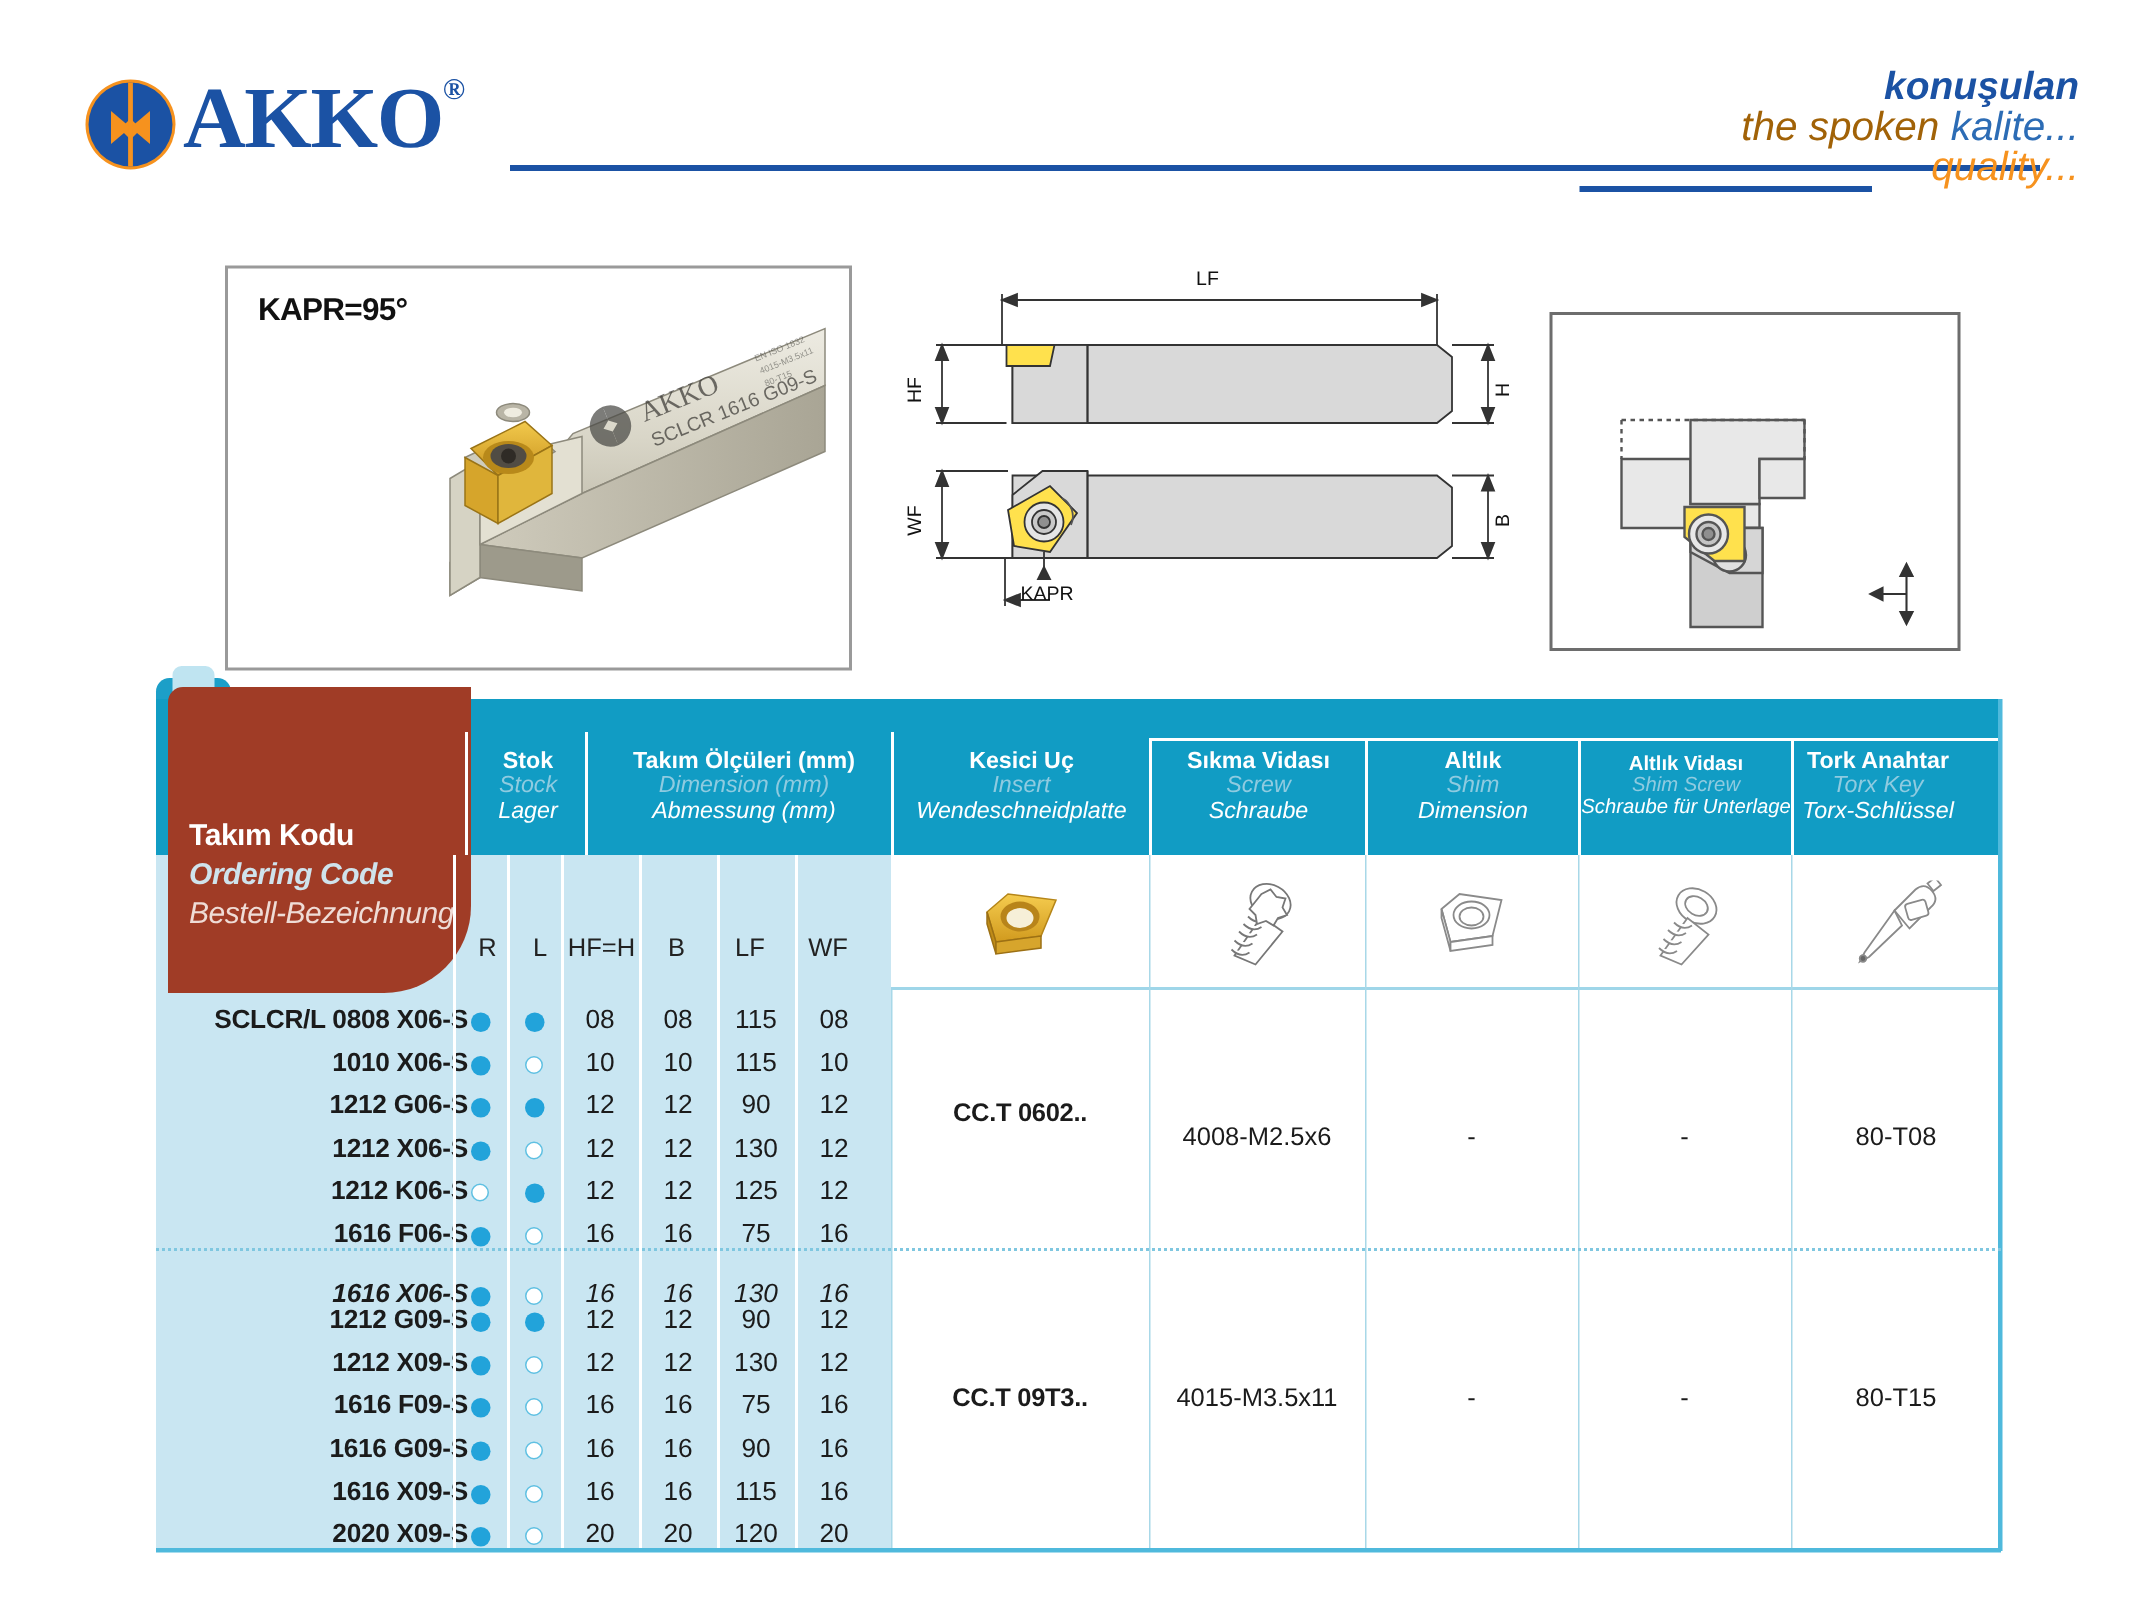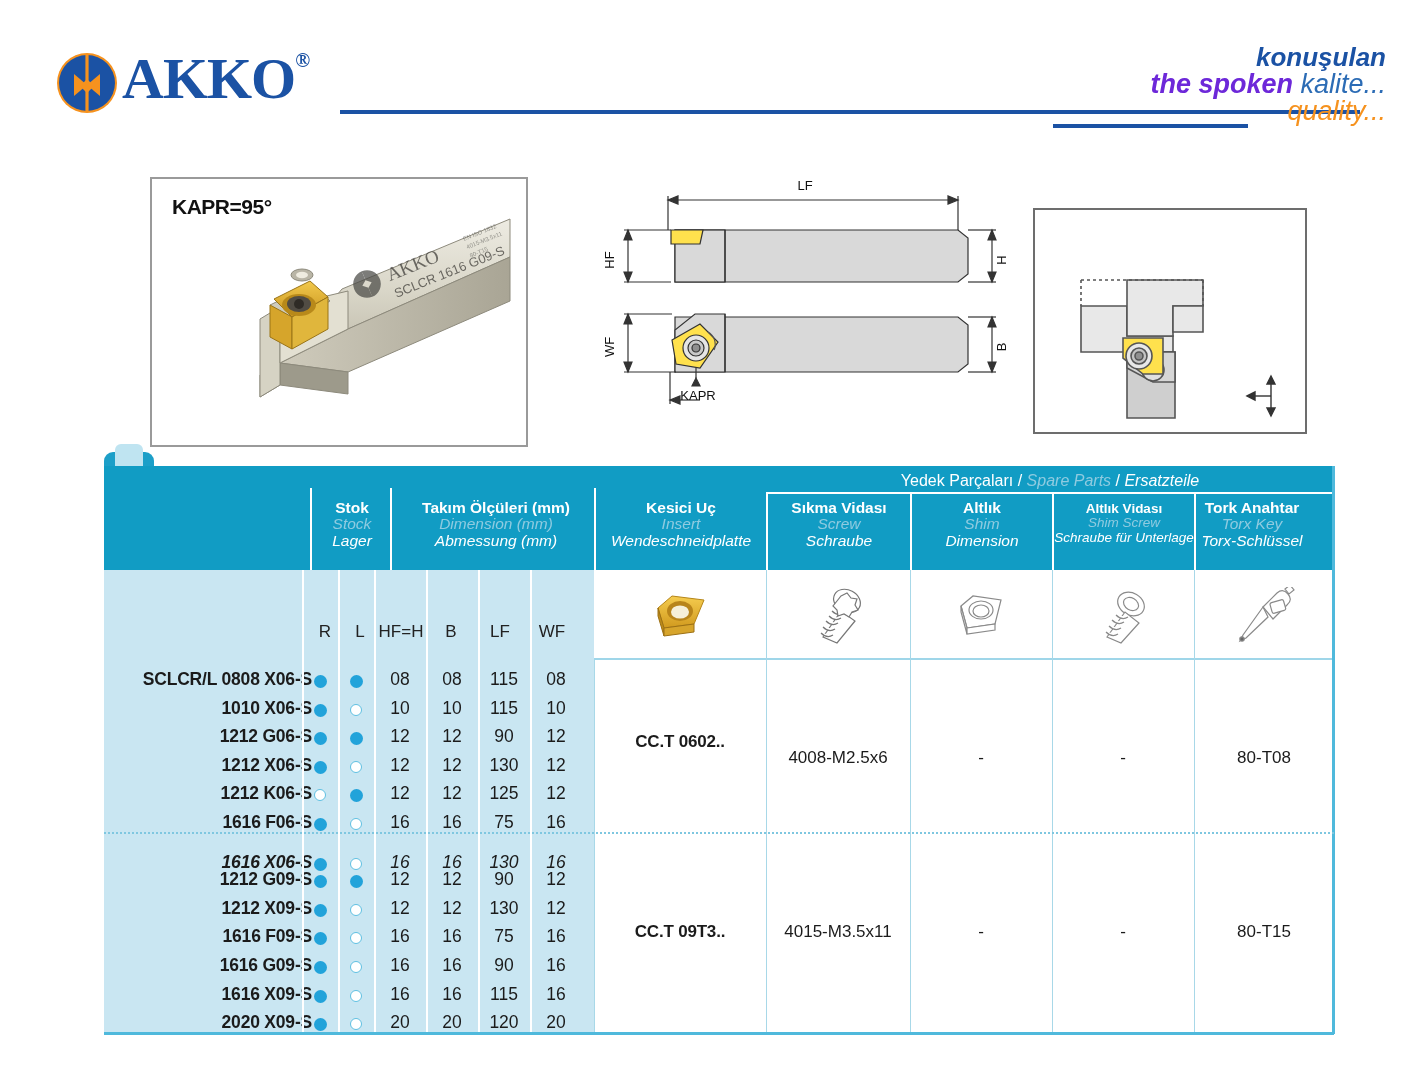--- a/index.html
+++ b/index.html
@@ -17,28 +17,28 @@
   .brand-text{font-size:58px;font-weight:bold;color:#1B52A4;letter-spacing:-1px;line-height:62px;margin-left:4px;
     font-family:"Liberation Serif",serif;}
   .brand-reg{font-size:20px;color:#1B52A4;vertical-align:top;line-height:1;position:relative;top:2px;
     font-family:"Liberation Serif",serif;}
   .brand-rule{position:absolute;left:340px;top:110px;width:1020px;height:4px;background:#1B52A4;}
 
   .tagline{position:absolute;right:42px;top:44px;text-align:right;line-height:1.02;
     font-family:"Liberation Sans",sans-serif;font-style:italic;}
   .tag-l1{font-size:26px;font-weight:bold;color:#1B52A4;}
   .tag-l2{font-size:27px;}
-  .tag-l2 .o{color:#6d28d9;font-weight:bold;}
+  .tag-l2 .o{color:#a16207;font-weight:normal;}
   .tag-l2 .b{color:#2C6CB5;font-weight:normal;}
   .tag-l3{font-size:27px;color:#F6921E;}
   .tag-rule{position:absolute;right:180px;top:124px;width:195px;height:4px;background:#1B52A4;}
 
   
   .photo-box{position:absolute;left:150px;top:177px;width:374px;height:266px;
-    border:2px solid #9a9a9a;background:#fff;}
+    border:2px solid #9a9a9a;background:#fff;padding-left:40px;}
   .kapr-label{position:absolute;left:20px;top:16px;font-size:21px;font-weight:bold;color:#111;letter-spacing:-0.5px;}
 
   .dwg-box{position:absolute;left:600px;top:172px;width:420px;height:245px;}
   .app-box{position:absolute;left:1033px;top:208px;width:270px;height:222px;border:2px solid #6d6d6d;background:#fff;}
   .app-title{position:absolute;left:0;right:0;top:18px;text-align:center;font-size:21px;font-weight:bold;color:#111;letter-spacing:0.5px;}
 
   
   .tbl{position:absolute;left:104px;top:452px;width:1230px;height:582px;}
   .tabtop{position:absolute;left:0px;top:0px;width:50px;height:54px;background:#1C9FC8;border-radius:9px 9px 9px 9px;}
   .tabtop i{position:absolute;left:11px;top:-8px;width:28px;height:30px;background:#BFE4F1;border-radius:6px;display:block;}
@@ -259,28 +259,26 @@
   <div class="tbl">
 
     <div class="tabtop">
         <i></i>
       </div>
 
     <div class="hdr-band"></div>
     <div class="hdr-sub"></div>
     <div class="hdr-sub-white"></div>
 
-
-    <div class="spare-title">
-      <span>Yedek Parçaları</span>
-      <span>/</span>
-      <span class="en">Spare Parts</span>
-      <span>/</span>
-      <span class="de">Ersatzteile</span>
-    </div>
+    <div class="brown">
+      <div class="t1">Takım Kodu</div>
+      <div class="t2">Ordering Code</div>
+      <div class="t3">Bestell-Bezeichnung</div>
+    </div>
+
 
     <div class="hcell" style="left:206px;top:48px;width:84px;">
       <div class="l1">Stok</div>
       <div class="l2">Stock</div>
       <div class="l3">Lager</div>
     </div>
     <div class="hcell" style="left:286px;top:48px;width:212px;">
       <div class="l1">Takım Ölçüleri (mm)</div>
       <div class="l2">Dimension (mm)</div>
       <div class="l3">Abmessung (mm)</div>

